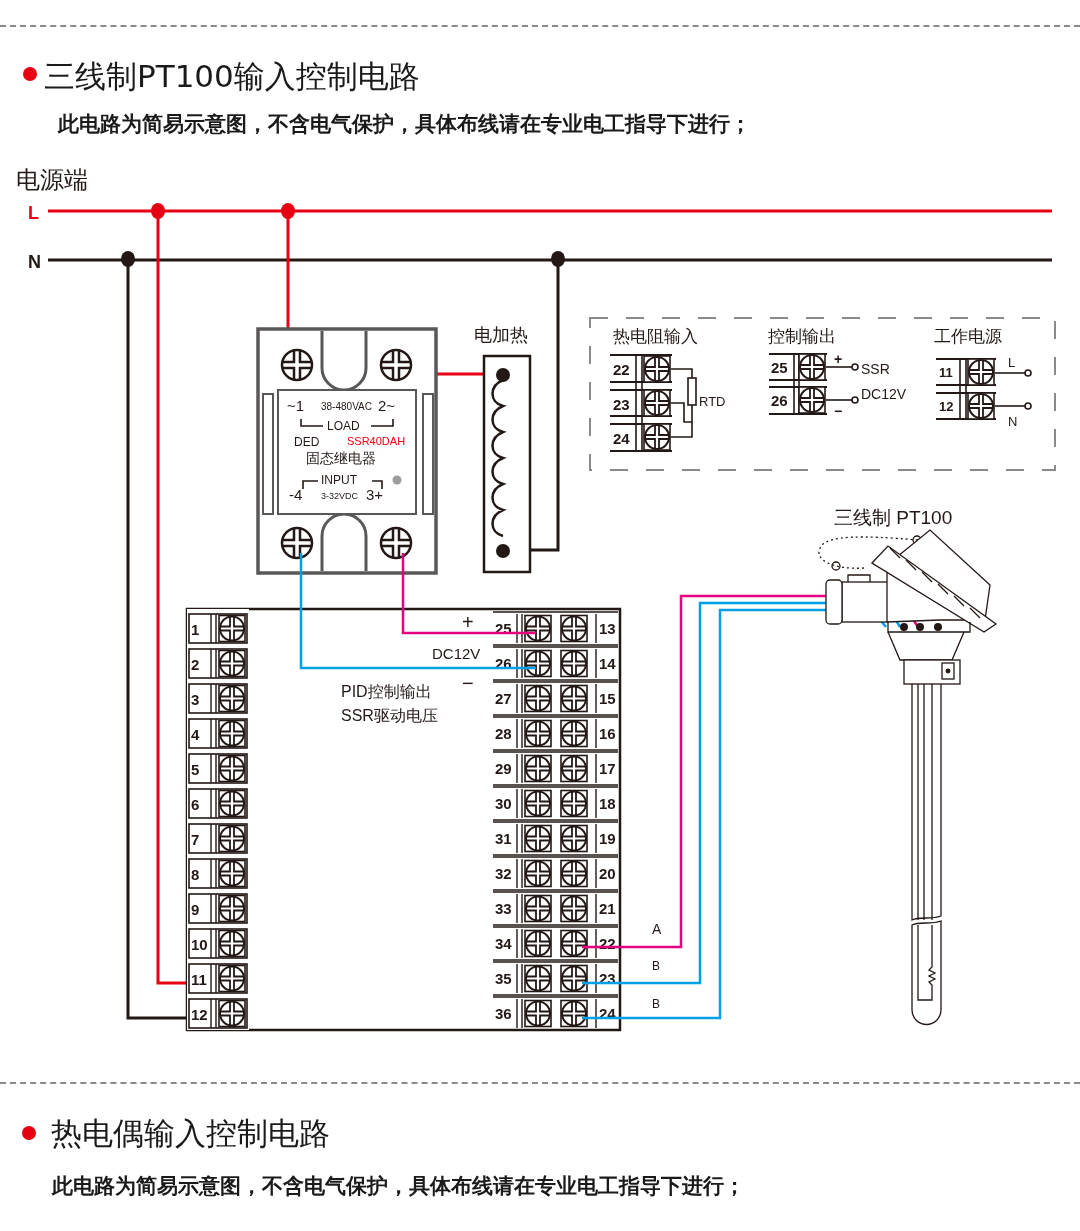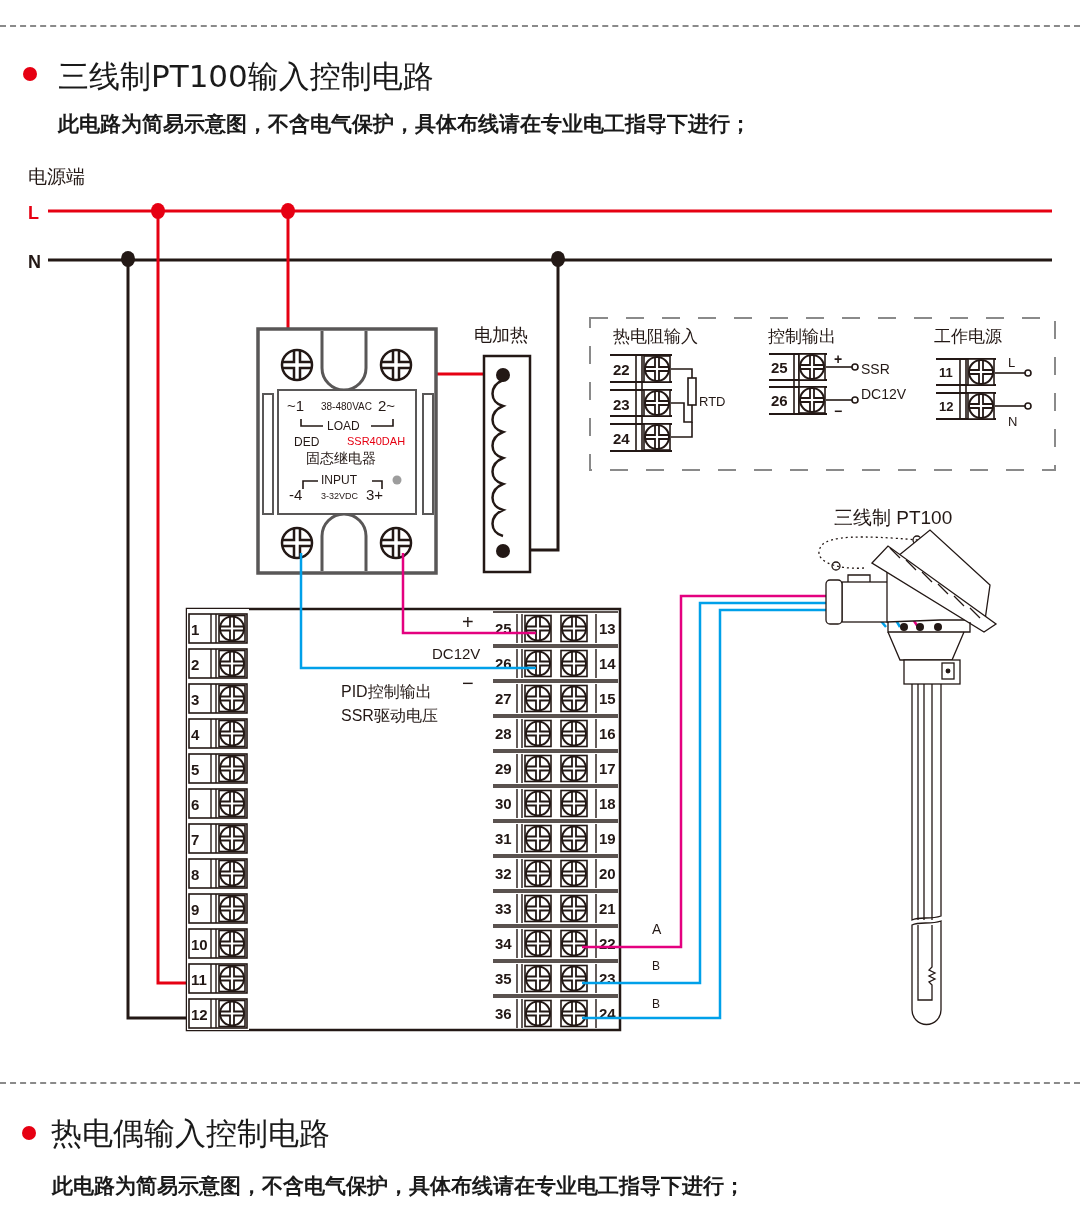--- a/index.html
+++ b/index.html
@@ -13,23 +13,23 @@
   .subtitle { position:absolute; font-size:21px; font-weight:700; color:#1a1a1a; white-space:nowrap; }
   svg text { font-family:"Liberation Sans","DejaVu Sans",sans-serif; }
   .lbl { font-size:18px; fill:#231815; }
   .num { font-size:15px; font-weight:700; fill:#231815; }
 </style>
 </head>
 <body>
 
 <div class="dash-line" style="top:25px;"></div>
 <div class="bullet" style="left:23px;top:67px;"></div>
-<div class="title" style="left:58px;top:56px;">三线制PT100输入控制电路</div>
+<div class="title" style="left:44px;top:56px;">三线制PT100输入控制电路</div>
 <div class="subtitle" style="left:58px;top:110px;">此电路为简易示意图，不含电气保护，具体布线请在专业电工指导下进行；</div>
-<div class="abs" style="left:28px;top:164px;font-size:19px;">电源端</div>
+<div class="abs" style="left:16px;top:164px;font-size:24px;">电源端</div>
 
 <svg class="abs" style="left:0;top:0;" width="1080" height="1060" viewBox="0 0 1080 1060">
   <defs>
     <g id="screw">
       <circle r="15" fill="#fff" stroke="#231815" stroke-width="2.5"></circle>
       <path d="M-15,-3 H-3 V-15 M3,-15 V-3 H15 M15,3 H3 V15 M-3,15 V3 H-15" fill="none" stroke="#231815" stroke-width="2.5"></path>
     </g>
     <g id="tscrew">
       <rect x="-13" y="-13" width="26" height="26" fill="#fff" stroke="#231815" stroke-width="1.6"></rect>
       <circle r="12" fill="none" stroke="#231815" stroke-width="2"></circle>

